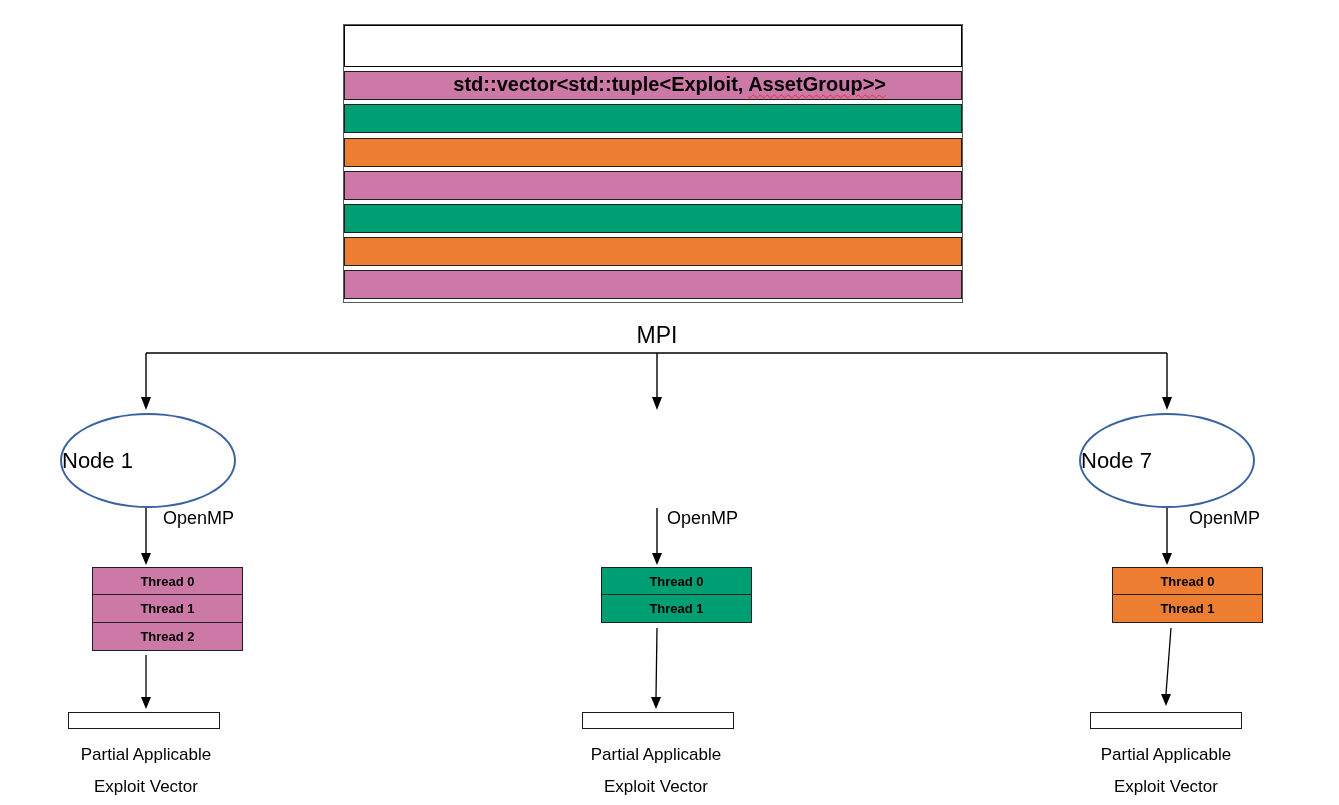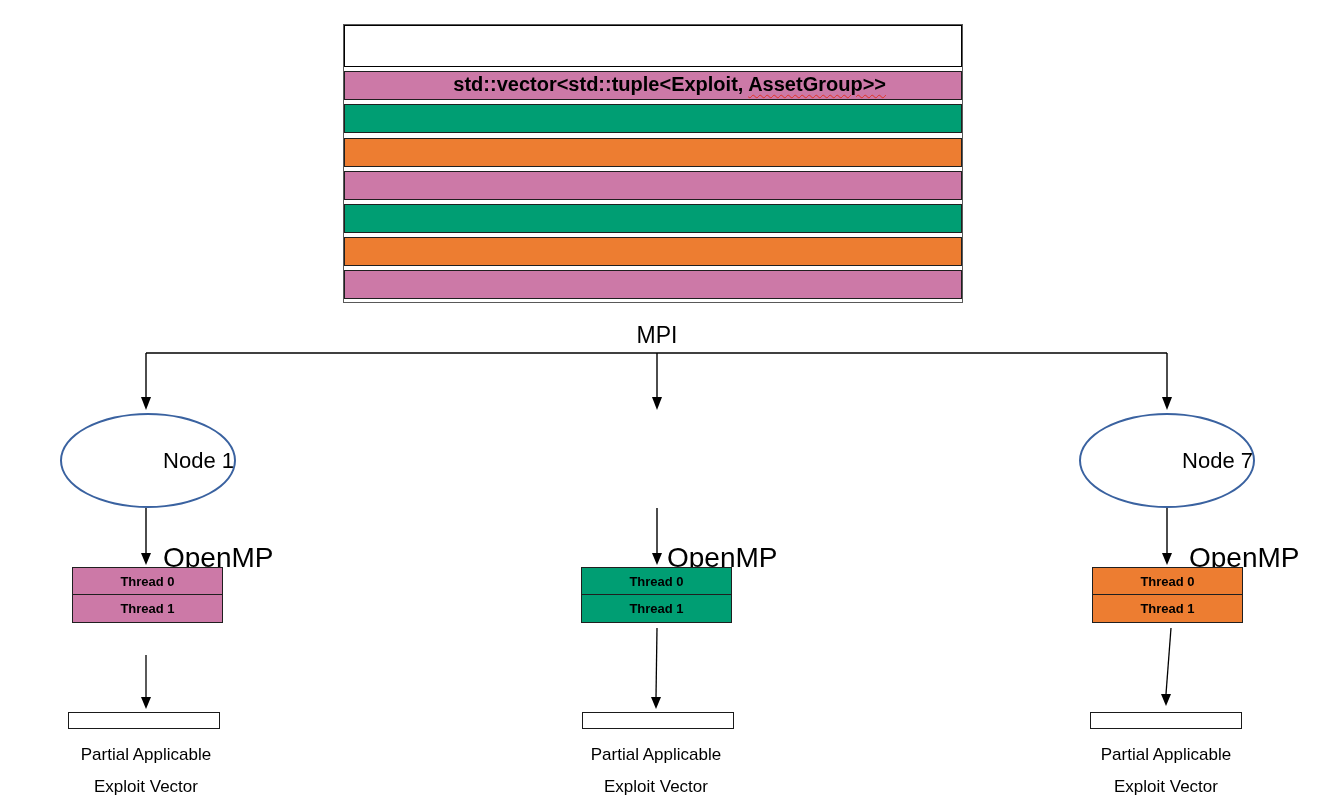--- a/index.html
+++ b/index.html
@@ -39,33 +39,33 @@
     position:absolute;left:595px;top:322px;width:124px;
     text-align:center;font-size:23px;
   }
   
   svg.overlay{position:absolute;left:0;top:0;pointer-events:none;}
   
   .node-ellipse{
     position:absolute;width:176px;height:95px;
     border:2.5px solid #3a62a0;border-radius:50%;
     background:#fff;box-sizing:border-box;
-    display:flex;align-items:center;justify-content:flex-end;
+    display:flex;align-items:center;justify-content:flex-start;
     font-size:22px;
   }
   .ellipse-1{left:60px;top:413px;}
   .ellipse-2{left:569px;top:413px;}
   .ellipse-3{left:1079px;top:413px;}
   
-  .openmp-label{position:absolute;top:542px;font-size:28px;}
+  .openmp-label{position:absolute;top:508px;font-size:18px;}
   .openmp-1{left:163px;}
   .openmp-2{left:667px;}
   .openmp-3{left:1189px;}
   
-  .thread-stack{position:absolute;top:567px;width:151px;}
+  .thread-stack{position:absolute;top:567px;width:151px;margin-left:20px;}
   .stack-1{left:72px;}
   .stack-2{left:581px;}
   .stack-3{left:1092px;}
   .thread-row{
     box-sizing:border-box;height:29px;
     border:1.6px solid #1f1f1f;
     display:flex;align-items:center;justify-content:center;
     font-size:13px;font-weight:bold;
   }
   .thread-row + .thread-row{margin-top:-1.6px;}
@@ -149,20 +149,21 @@
     <span>Node 7</span>
   </div>
 
   <div class="openmp-label openmp-1">OpenMP</div>
   <div class="openmp-label openmp-2">OpenMP</div>
   <div class="openmp-label openmp-3">OpenMP</div>
 
   <div class="thread-stack stack-1">
       <div class="thread-row" style="background: rgb(204, 121, 167);">Thread 0</div>
       <div class="thread-row" style="background: rgb(204, 121, 167);">Thread 1</div>
+      <div class="thread-row" style="background: rgb(204, 121, 167);">Thread 2</div>
     </div>
   <div class="thread-stack stack-2">
       <div class="thread-row" style="background: rgb(0, 158, 115);">Thread 0</div>
       <div class="thread-row" style="background: rgb(0, 158, 115);">Thread 1</div>
     </div>
   <div class="thread-stack stack-3">
       <div class="thread-row" style="background: rgb(237, 125, 49);">Thread 0</div>
       <div class="thread-row" style="background: rgb(237, 125, 49);">Thread 1</div>
     </div>
 

